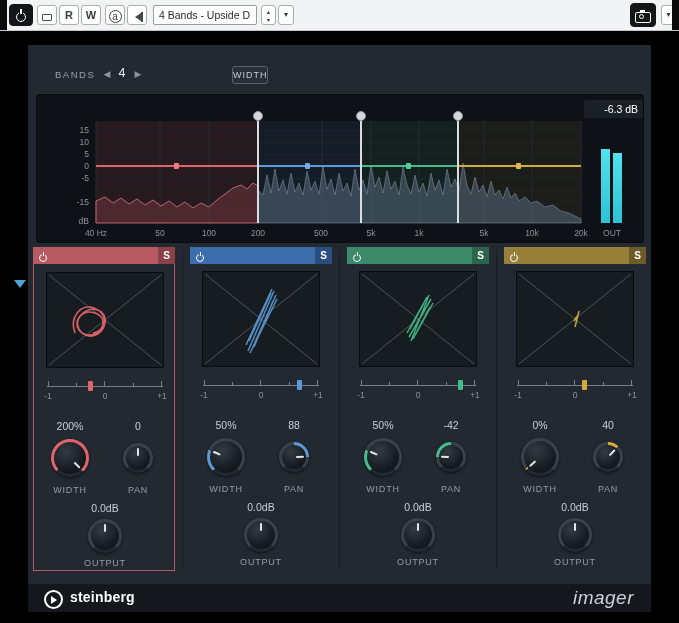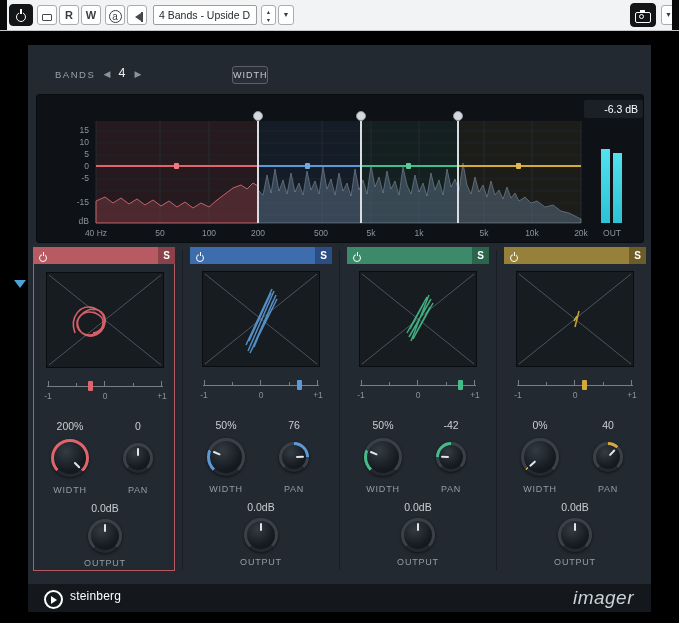--- a/index.html
+++ b/index.html
@@ -105,21 +105,21 @@
         background:conic-gradient(from 225deg,#394048 0deg var(--s),var(--c) var(--s) var(--e),#394048 var(--e) 270deg,transparent 270deg 360deg);}
   .face{position:absolute;inset:3px;border-radius:50%;
         background:radial-gradient(circle at 38% 30%,#333b43 0%,#161b21 62%,#0e1217 100%);}
   .ptr{position:absolute;inset:0;}
   .ptr::after{content:"";position:absolute;left:50%;top:5px;width:2px;height:8px;margin-left:-1px;background:#e2e5e8;border-radius:1px;}
 
   
   .footer{position:absolute;left:28px;top:584px;width:623px;height:28px;background:#14181d;}
   .logo-circ{position:absolute;left:44px;top:590px;width:15px;height:15px;border:2px solid #fff;border-radius:50%;box-sizing:content-box;}
   .logo-circ::after{content:"";position:absolute;left:5px;top:3.5px;width:0;height:0;border-top:4px solid transparent;border-bottom:4px solid transparent;border-left:6px solid #fff;}
-  .brand{position:absolute;left:70px;top:589px;font-weight:normal;font-size:12px;color:#fff;letter-spacing:.2px;}
+  .brand{position:absolute;left:70px;top:589px;font-weight:bold;font-size:14px;color:#fff;letter-spacing:.2px;}
   .product{position:absolute;left:572px;top:587px;width:62px;text-align:right;font-style:italic;font-size:19px;color:#ccd1d6;letter-spacing:.5px;}
 </style>
 </head>
 <body>
 
 <div id="app">
 
   <div class="toolbar">
     <button class="tbtn tb-power">
         <span class="pwr-ico"></span>
@@ -313,21 +313,21 @@
       <span class="ctick ct-min" style="left:30px"></span>
       <span class="ctick ct-maj" style="left:58px"></span>
       <span class="ctick ct-min" style="left:87px"></span>
       <span class="ctick ct-maj" style="left:115px"></span>
       <div class="cmark" style="left:95px"></div>
       <span class="cl cl-min">-1</span>
       <span class="cl cl-mid">0</span>
       <span class="cl cl-max">+1</span>
     </div>
     <div class="val vw">50%</div>
-    <div class="val vp">76</div>
+    <div class="val vp">88</div>
     <div class="knob kw">
       <div class="ring" style="--s:0deg;--e:67.5deg"></div>
         <div class="face"></div>
         <div class="ptr" style="transform:rotate(-67.5deg)"></div>
     </div>
     <div class="knob kp">
       <div class="ring" style="--s:135deg;--e:224deg"></div>
         <div class="face"></div>
         <div class="ptr" style="transform:rotate(89deg)"></div>
     </div>

